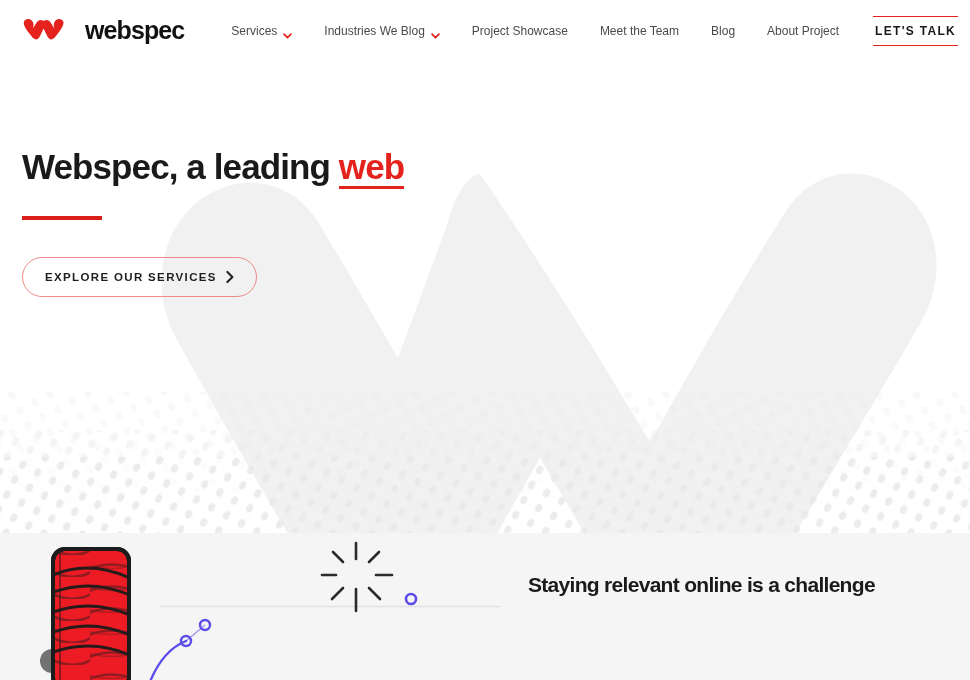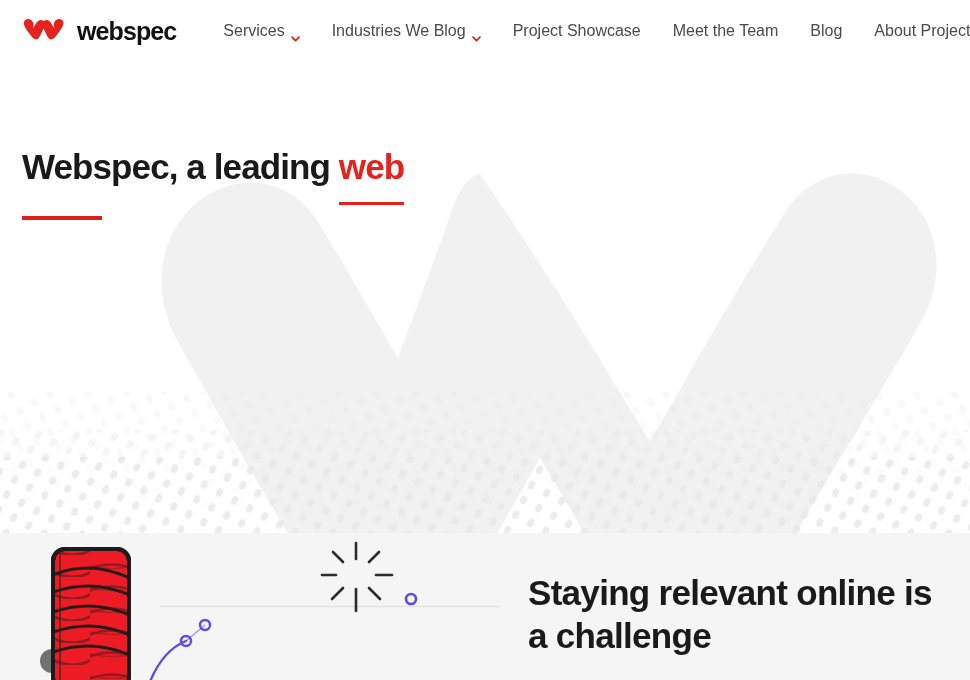--- a/index.html
+++ b/index.html
@@ -13,30 +13,30 @@
   .page { position:relative; width:970px; height:680px; overflow:hidden; }
 
   
   .header {
     position:relative; z-index:40;
     height:62px; width:970px;
     display:flex; align-items:center;
     padding:0 24px 0 22px;
     background:#ffffff;
   }
-  .logo { display:flex; align-items:center; gap:9px; cursor:pointer; }
+  .logo { display:flex; gap:17px; cursor:pointer; }
   .logo-mark { width:46px; height:26px; display:block; }
   .logo-word {
     font-size:25px; font-weight:bold; letter-spacing:-0.9px;
     color:#111111; line-height:1;
   }
   .nav { display:flex; align-items:center; margin-left:31px; gap:0; }
   .nav-item {
     display:flex; align-items:center; gap:6px;
-    font-size:16px; color:#4a4a4a; cursor:pointer;
+    font-size:12px; color:#4a4a4a; cursor:pointer;
     padding:0 16px; white-space:nowrap;
   }
   .chev { width:9px; height:6px; display:block; }
   .lets-talk {
     margin-left:18px;
     font-size:12px; font-weight:bold; letter-spacing:1.3px;
     color:#1a1a1a; cursor:pointer;
     padding:7px 2px 7px 2px;
     border-top:1.5px solid #E4231E;
     border-bottom:1.5px solid #E4231E;
@@ -62,21 +62,21 @@
     margin-bottom:11px;
   }
   .headline {
     font-size:35px; font-weight:bold; line-height:1.22;
     letter-spacing:-0.9px; color:#1a1a1a;
     max-width:580px;
   }
   .hl-web {
     color:#E4231E;
     border-bottom:3px solid #E4231E;
-    padding-bottom:16px;
+    padding-bottom:0;
   }
   .rule {
     width:80px; height:4px; background:#DD1F1A;
     margin:27px 0 0 0;
   }
   .lede {
     margin-top:26px;
     font-size:15px; line-height:1.78; color:#4a4f55;
     max-width:560px;
   }
@@ -99,21 +99,21 @@
     overflow:hidden;
   }
   .lower-art {
     position:absolute; left:0; top:0;
     width:500px; height:147px;
   }
   .lower-copy {
     position:absolute; left:528px; top:39px; width:420px;
   }
   .lower-title {
-    font-size:35px; font-weight:bold; line-height:1.22;
+    font-size:21px; font-weight:bold; line-height:1.22;
     letter-spacing:-0.7px; color:#1a1a1a;
   }
 </style>
 </head>
 <body>
 
 <div class="page">
 
   <header class="header">
 
@@ -191,20 +191,28 @@
     </div>
 
     <div class="hero-inner">
 
 
       <h1 class="headline"><span>Webspec, a leading </span><span class="hl-web">web</span><br></h1>
 
       <div class="rule"></div>
 
 
+      <button class="cta">
+        <span>EXPLORE OUR SERVICES</span>
+        <span class="cta-chev">
+          <svg viewBox="0 0 8 12" width="8" height="12">
+              <path d="M1.4 1 L6.4 6 L1.4 11" stroke="#1f1f1f" stroke-width="2" fill="none" stroke-linecap="round" stroke-linejoin="round"></path>
+            </svg>
+        </span>
+      </button>
 
     </div>
   </section>
 
   <section class="lower">
 
     <div class="lower-art">
       <svg viewBox="0 0 500 147" width="500" height="147" aria-hidden="true">
         <defs>
           <clipPath id="phoneClip">

